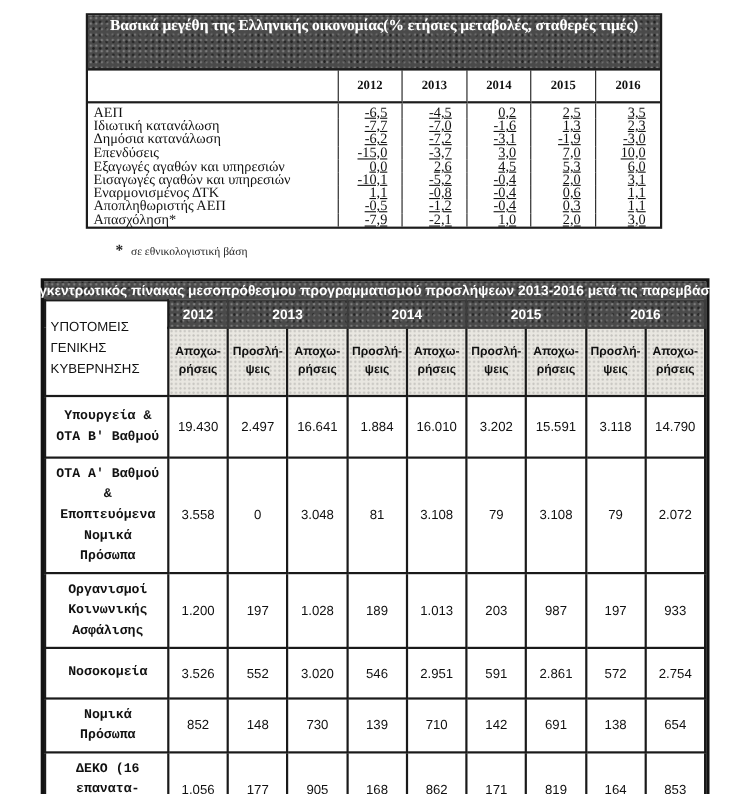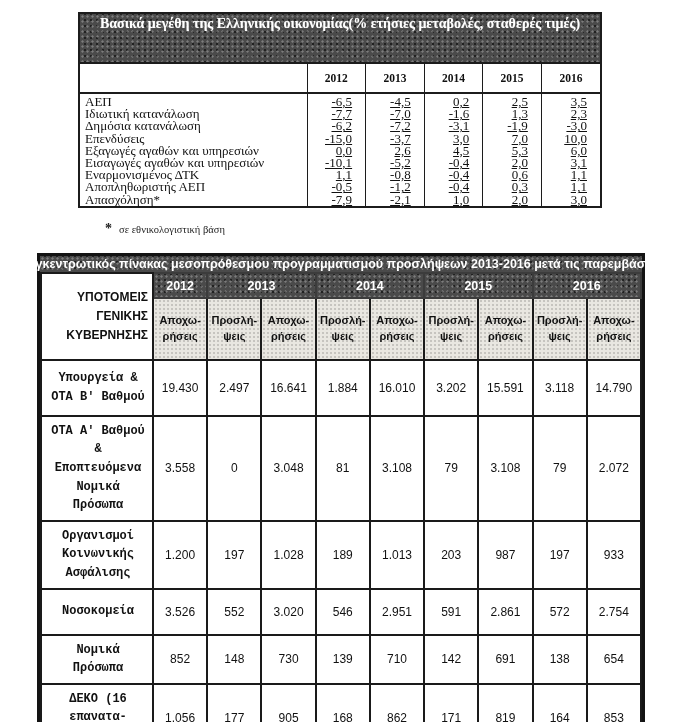--- a/index.html
+++ b/index.html
@@ -66,21 +66,21 @@
   }
   #hiring .title {
     height: 16px;
     display: flex; align-items: center; justify-content: center;
     font-weight: bold; font-size: 12.5px;
     padding: 0 16px; white-space: nowrap;
   }
   table.t2 { width: 100%; border-collapse: collapse; table-layout: fixed; }
   .t2 th, .t2 td { border: 2px solid #1a1a1a; }
   .t2 th.corner {
-    background: #fff; font-weight: bold; font-size: 12px; text-align: right;
+    background: #fff; font-weight: normal; font-size: 12px; text-align: left;
     line-height: 1.6; padding: 6px 4px; vertical-align: middle;
   }
   .t2 th.year { height: 25px; font-weight: bold; font-size: 12.5px; text-align: center; border-color: #3c3c3c; }
   .t2 th.sub {
     height: 54px; font-weight: bold; font-size: 11px; text-align: center;
     line-height: 1.45; padding: 14px 1px; vertical-align: middle;
   }
   .t2 td.sector {
     font-weight: 600; font-size: 12px; text-align: center;
     padding: 5px 4px 5px 6px; line-height: 1.55; vertical-align: middle; font-family: Liberation Mono, monospace;

